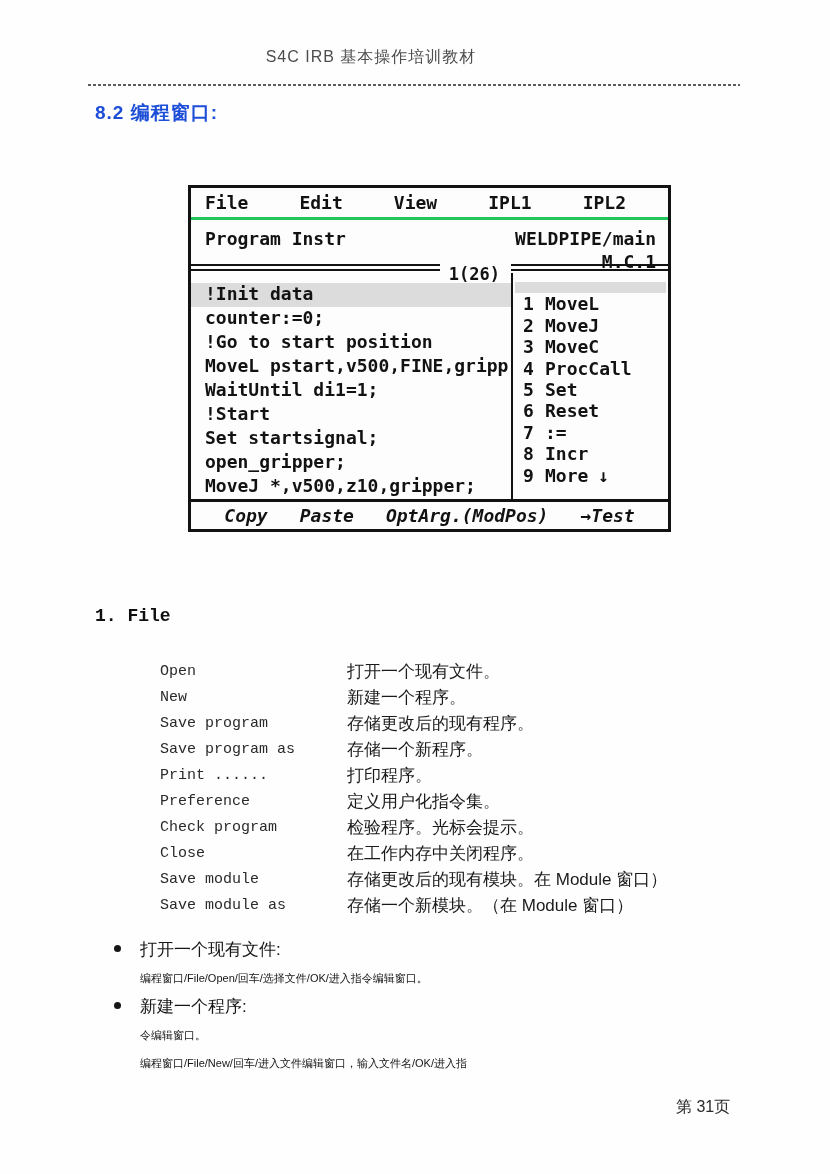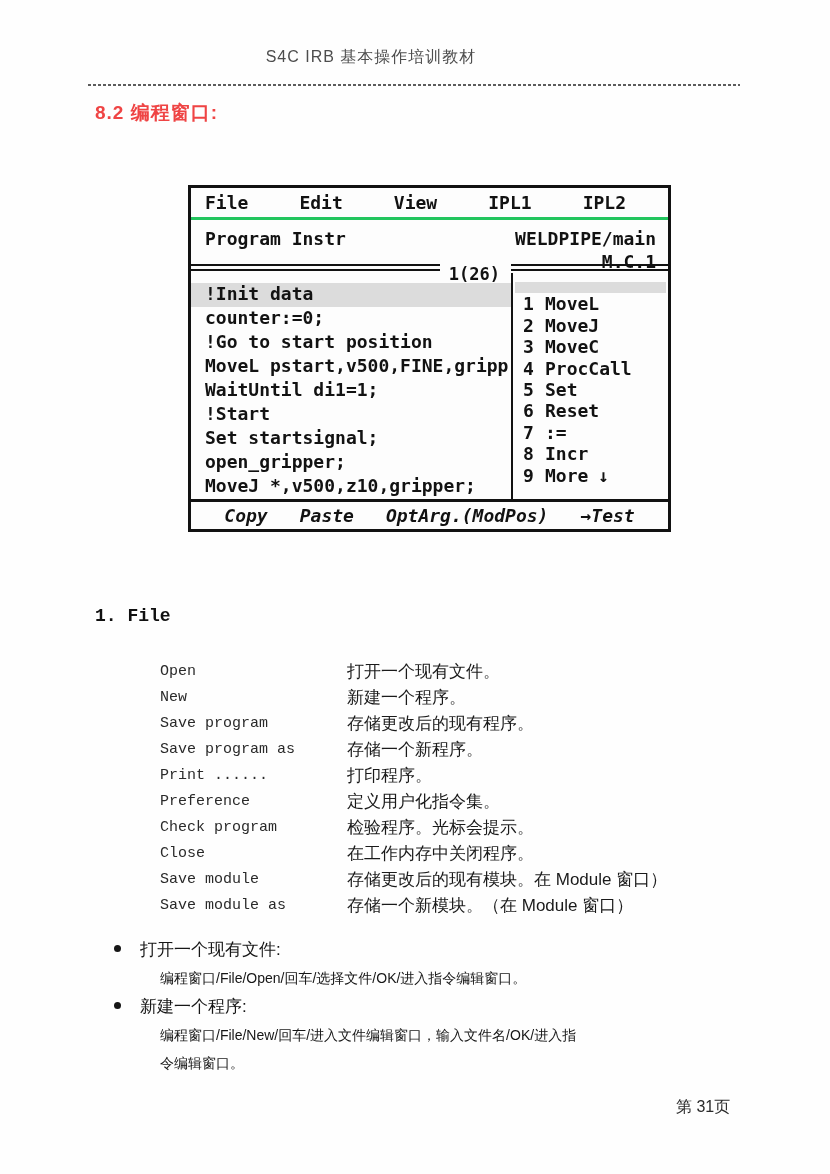--- a/index.html
+++ b/index.html
@@ -11,21 +11,21 @@
   .doc-header{
     position:absolute;left:88px;top:47px;width:566px;text-align:center;
     font-size:16px;color:#4d4d4d;letter-spacing:1px;
   }
   .dashed-rule{
     position:absolute;left:88px;top:84px;width:652px;height:2px;
     background:repeating-linear-gradient(90deg,#5c5c5c 0 3px,transparent 3px 5px);
   }
   .section-heading{
     position:absolute;left:95px;top:100px;margin:0;
-    font-size:19px;font-weight:bold;color:#ef4444;letter-spacing:1px;
+    font-size:19px;font-weight:bold;color:#1d4ed8;letter-spacing:1px;
   }
   
   .terminal{
     position:absolute;left:188px;top:185px;width:483px;height:347px;
     border:3px solid #121212;box-sizing:border-box;background:#fdfdfd;
     font-family:"DejaVu Sans Mono","Liberation Mono",monospace;font-weight:bold;
     font-size:18px;color:#121212;display:flex;flex-direction:column;
   }
   .t-menubar{
     height:40px;box-sizing:border-box;border-bottom:3px solid #22c55e;
@@ -68,21 +68,21 @@
     height:26px;line-height:26px;white-space:pre;
   }
   .fl-desc{font-size:17px;color:#1a1a1a;height:26px;line-height:26px;white-space:nowrap;}
   
   .notes{position:absolute;left:112px;top:936px;width:650px;}
   .note{position:relative;padding-left:28px;margin-bottom:1px;}
   .note-dot{
     position:absolute;left:2px;top:9px;width:7px;height:7px;border-radius:50%;background:#161616;
   }
   .note-title{font-size:17px;line-height:28px;color:#161616;}
-  .note-line{font-size:14px;line-height:28px;color:#161616;margin-left:20px;}
+  .note-line{font-size:11px;line-height:28px;color:#161616;}
   
   .footer{position:absolute;left:676px;top:1097px;font-size:16px;color:#2a2a2a;text-align:right;}
 </style>
 </head>
 <body>
 
 <div class="page">
 
   <div class="doc-header">S4C IRB 基本操作培训教材</div>
   <div class="dashed-rule"></div>
@@ -178,20 +178,20 @@
 
   <div class="notes">
     <div class="note">
       <span class="note-dot"></span>
       <div class="note-title">打开一个现有文件:</div>
       <div class="note-line">编程窗口/File/Open/回车/选择文件/OK/进入指令编辑窗口。</div>
     </div>
     <div class="note">
       <span class="note-dot"></span>
       <div class="note-title">新建一个程序:</div>
+      <div class="note-line">令编辑窗口。</div>
       <div class="note-line">编程窗口/File/New/回车/进入文件编辑窗口，输入文件名/OK/进入指</div>
-      <div class="note-line">令编辑窗口。</div>
     </div>
   </div>
 
   <div class="footer">第 31页</div>
 
 </div>
 
 </body></html>

